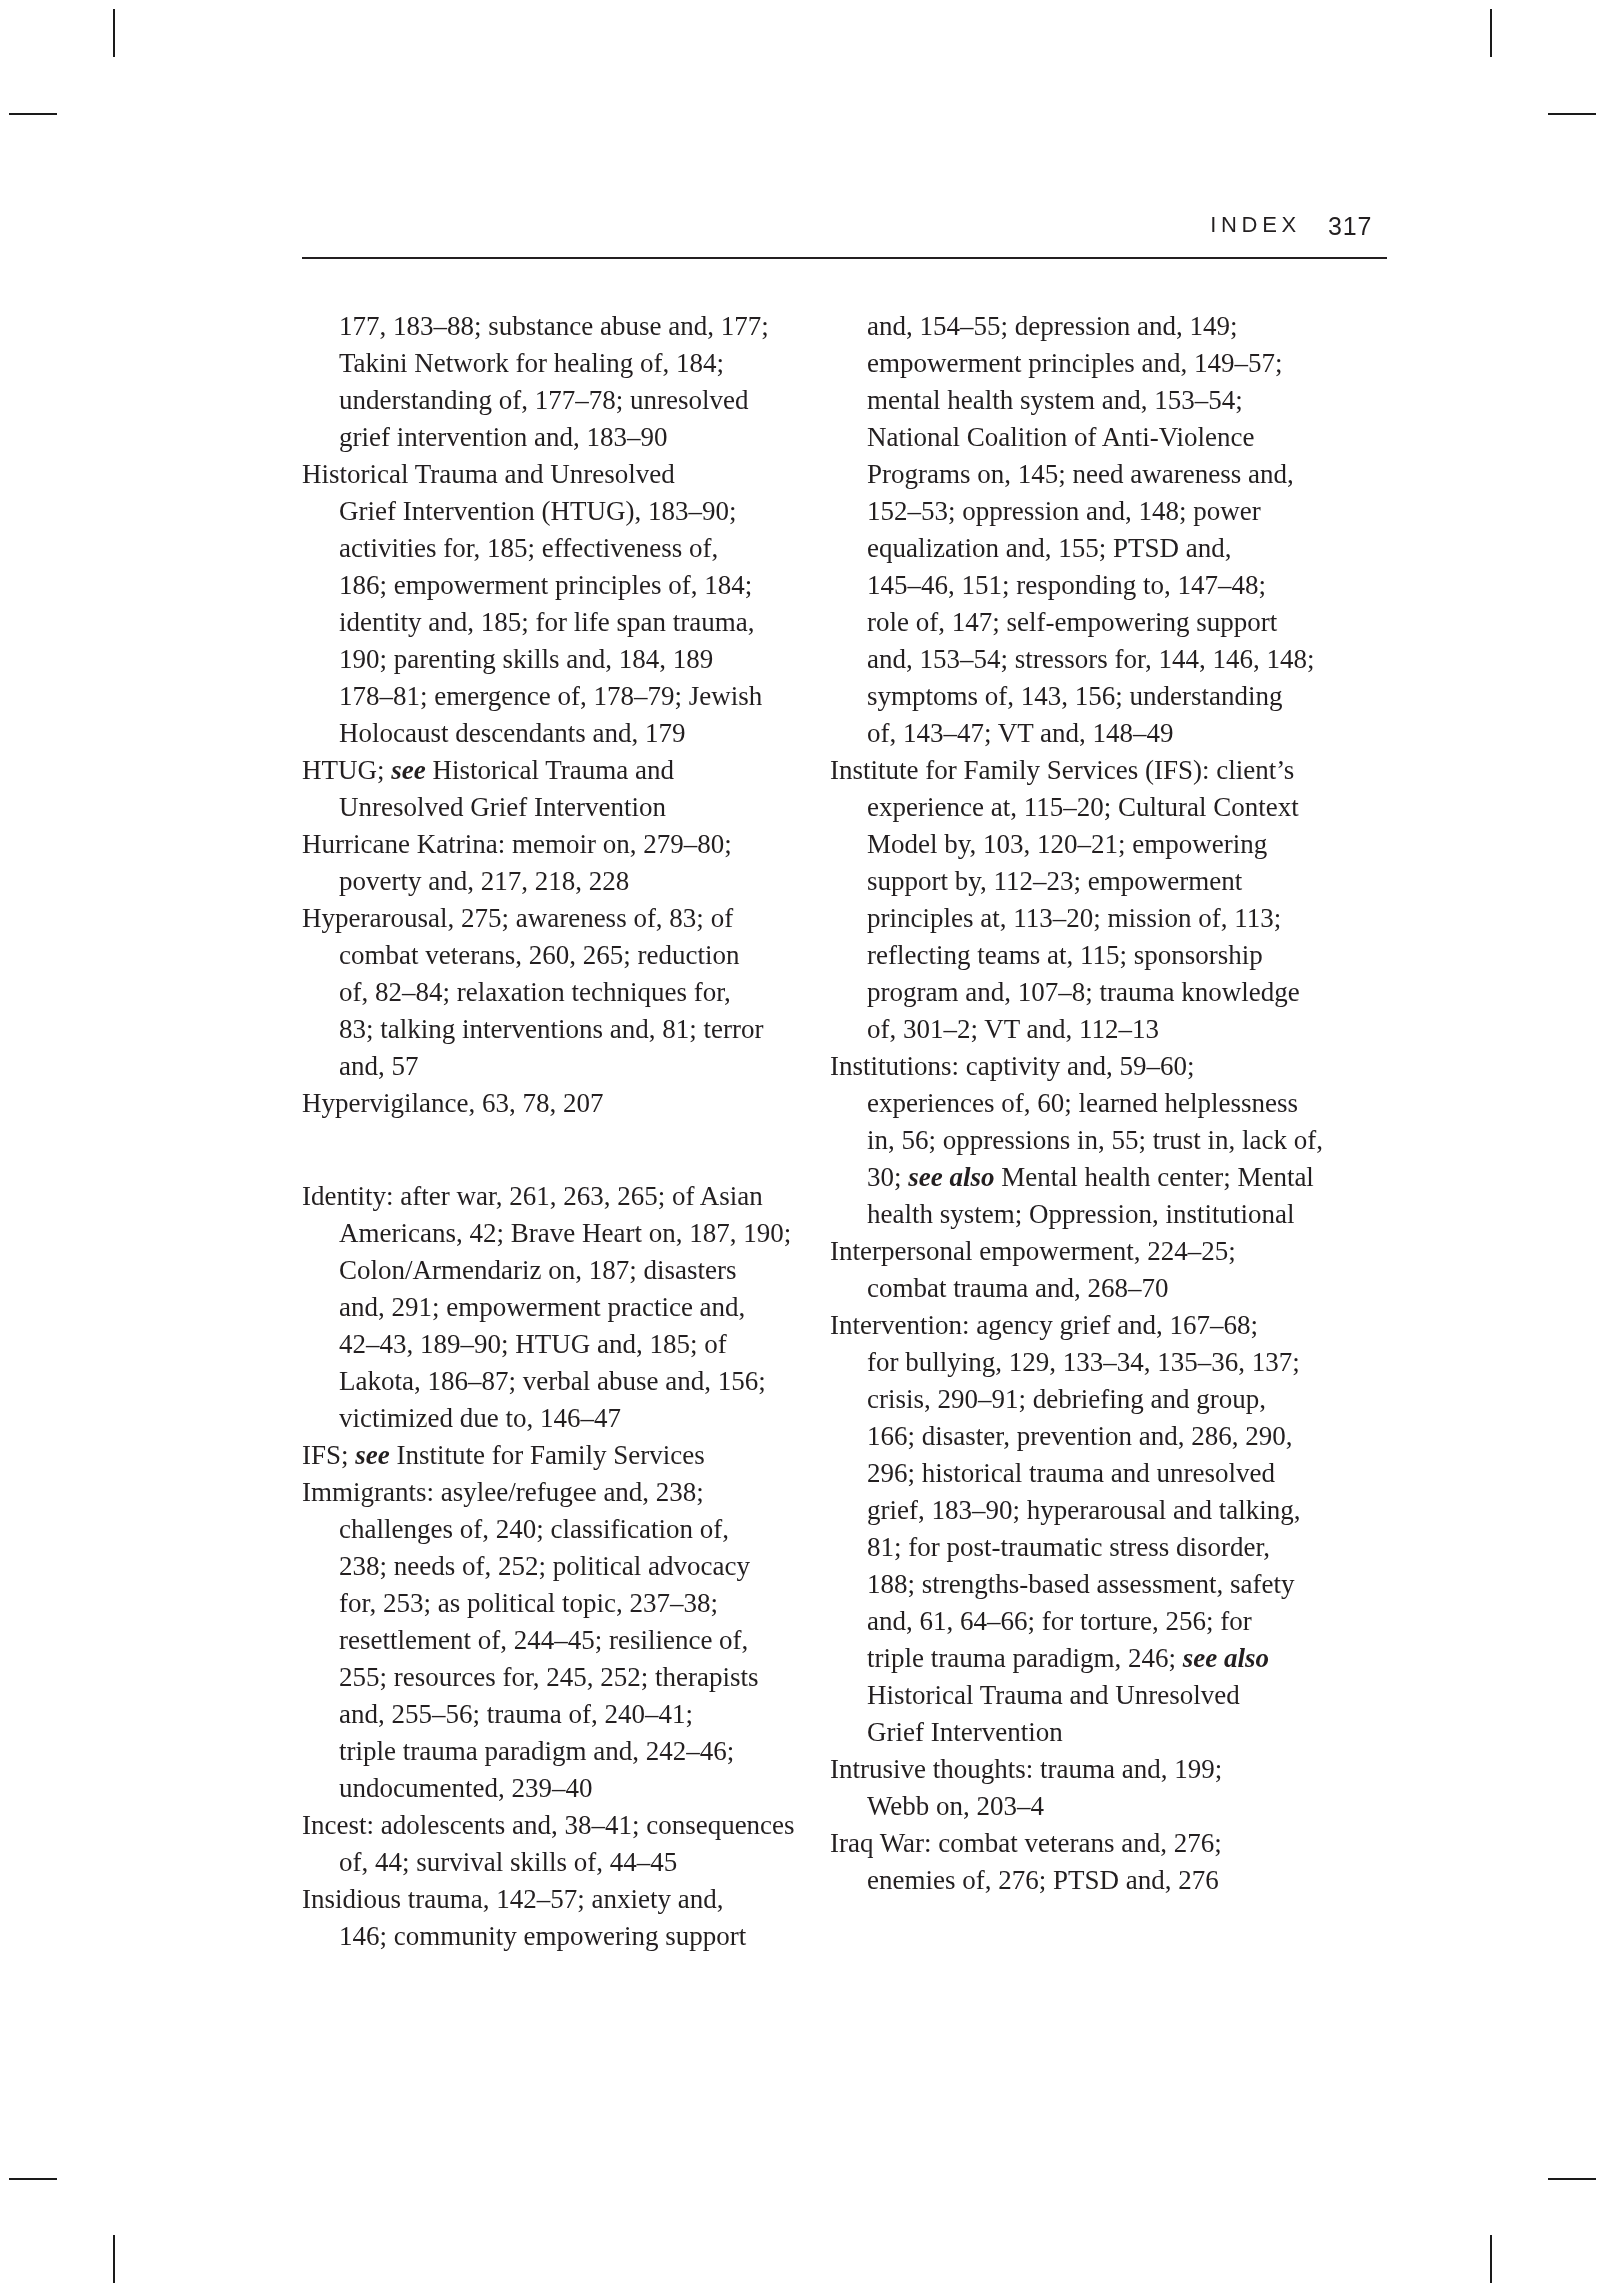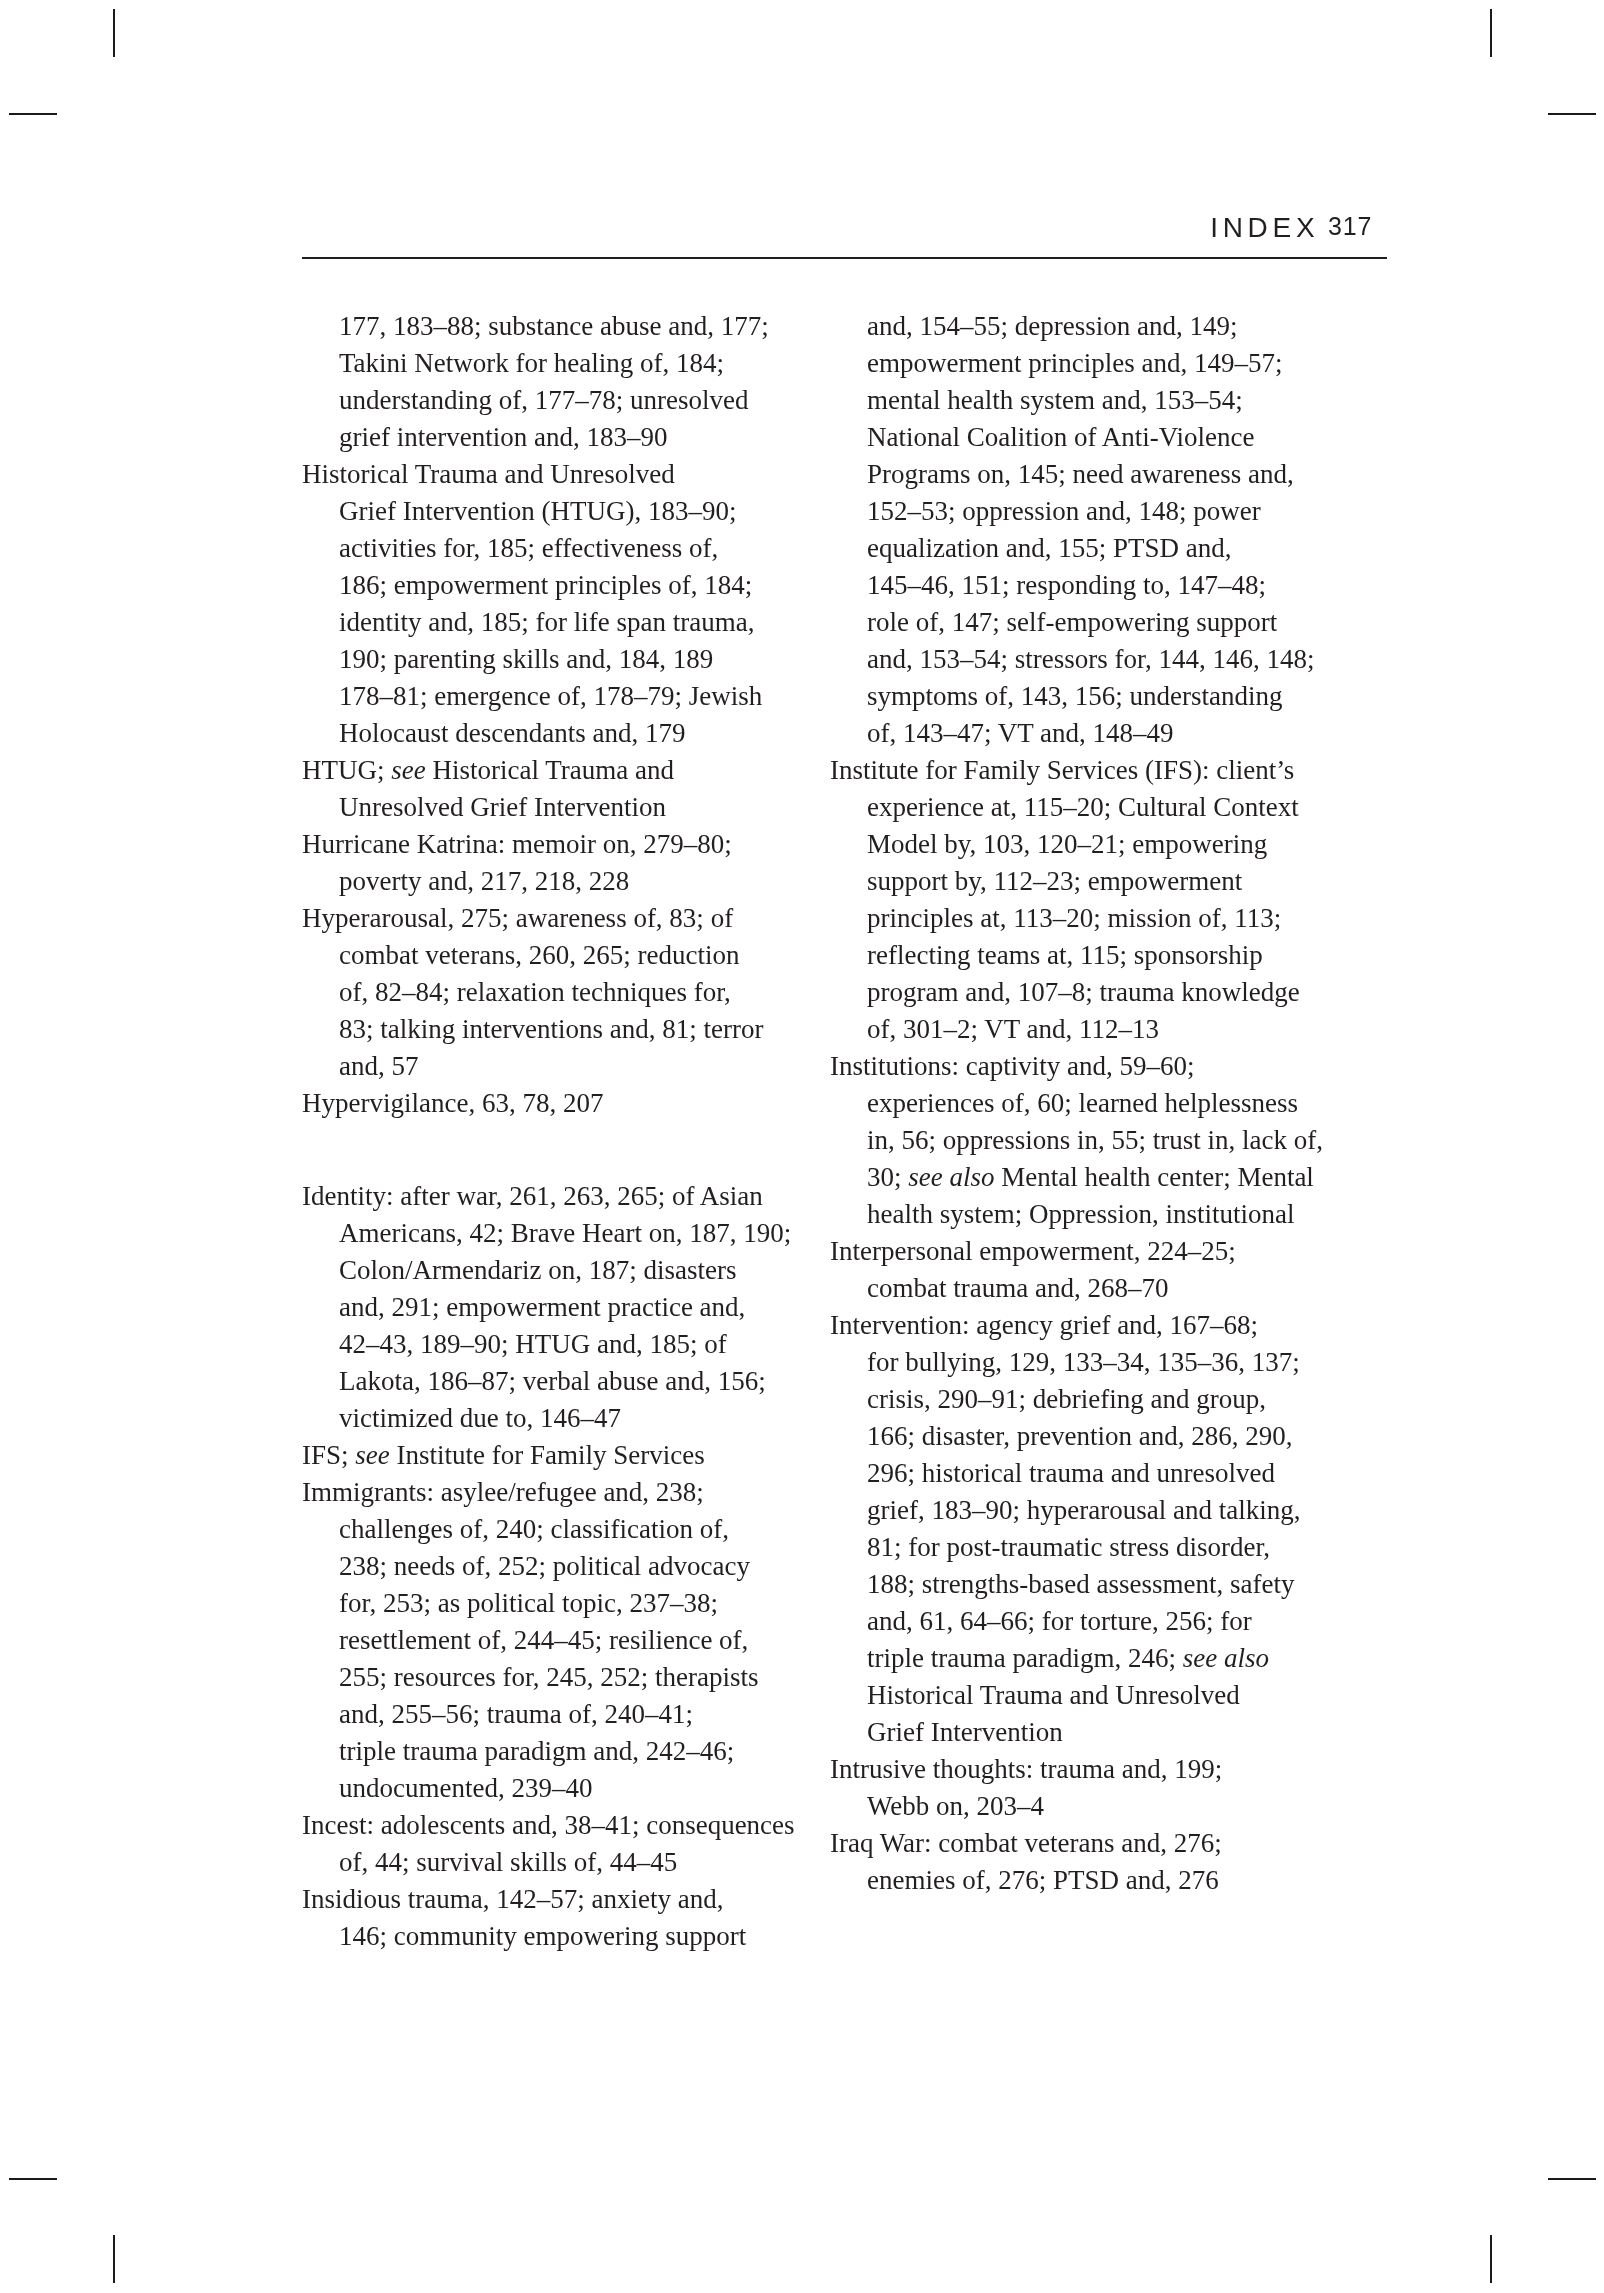--- a/index.html
+++ b/index.html
@@ -3,32 +3,32 @@
 <meta charset="utf-8">
 <style>
   html, body { margin: 0; padding: 0; background: #ffffff; }
   body { width: 1605px; height: 2294px; position: relative; overflow: hidden; }
   .page { position: absolute; left: 0; top: 0; width: 1605px; height: 2294px; background: #fff; }
   .crop { position: absolute; background: #1a1a1a; }
   .crop.v { width: 1.9px; height: 48px; }
   .crop.h { height: 1.9px; width: 48px; }
   .running-head { position: absolute; top: 212px; left: 1199px; width: 187px; height: 32px;
     font-family: "Liberation Sans", "DejaVu Sans", sans-serif; color: #231f20; }
-  .rh-title { position: absolute; left: 11.2px; top: 0; font-size: 28px; letter-spacing: 4.7px; }
+  .rh-title { position: absolute; left: 11.2px; top: 0; font-size: 22px; letter-spacing: 4.7px; }
   .rh-page { position: absolute; left: 129px; top: 0; font-size: 25px; letter-spacing: 0.9px; }
   .head-rule { position: absolute; left: 302px; top: 257px; width: 1085px; height: 1.9px; background: #231f20; }
   .col { position: absolute; top: 308px; width: 506px; }
   .col.left { left: 302px; }
   .col.right { left: 817px; margin-left: 13px; }
   .entry { margin: 0; padding: 0; }
   .line { display: block; white-space: nowrap; font-family: "Liberation Serif", "DejaVu Serif", serif;
     font-size: 27px; line-height: 37px; height: 37px; color: #231f20; }
   .line.cont { padding-left: 37px; }
   .gap { height: 56px; }
-  i { font-style: italic; }
+  i { font-style: italic; font-weight: bold; }
 </style>
 </head>
 <body>
 
 <div class="page">
 
   <div class="crop v" style="left:113px; top:9.4px;"></div>
   <div class="crop h" style="left:9.4px; top:113px;"></div>
   <div class="crop v" style="left:1490px; top:9.4px;"></div>
   <div class="crop h" style="left:1548px; top:113px;"></div>

